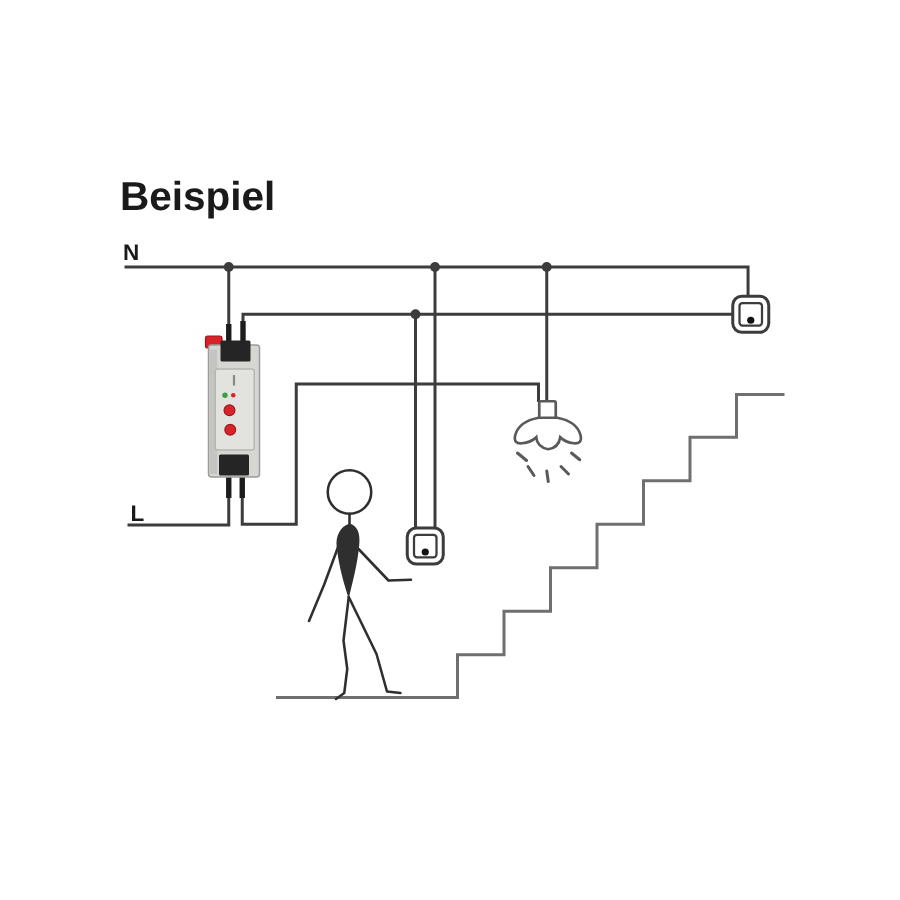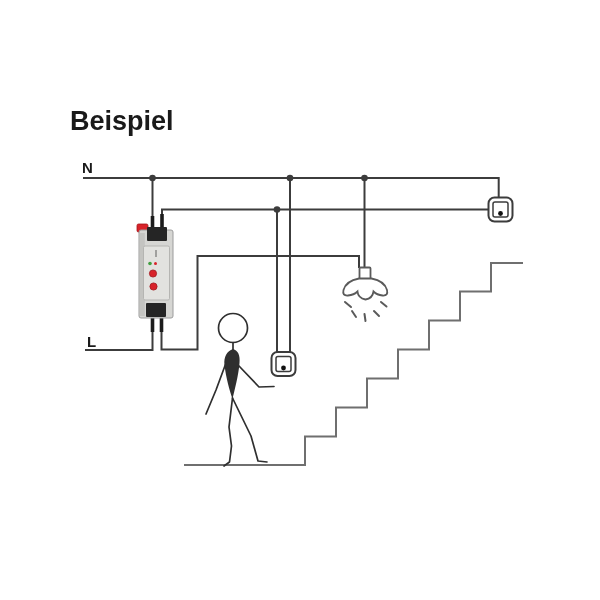--- a/index.html
+++ b/index.html
@@ -4,21 +4,21 @@
 <style>
   html,body{margin:0;padding:0;}
   body{
     width:600px;height:600px;
     background:var(--color-background,#fff);
     font-family:"Liberation Sans", sans-serif;
     position:relative;overflow:hidden;
   }
   .page{position:absolute;inset:0;width:600px;height:600px;}
   .title{
-    position:absolute;left:64px;top:100px;margin:6px;
+    position:absolute;left:64px;top:100px;margin:16px;
     font-size:27px;font-weight:bold;letter-spacing:0px;
     color:var(--color-text,#1a1a1a);
   }
   .diagram{position:absolute;left:0;top:0;width:600px;height:600px;}
 
   .wire{stroke:var(--color-wire,#3c3c3c);stroke-width:2;fill:none;}
   .cable-stub{stroke:#1c1c1c;stroke-width:3.6;fill:none;}
   .junction{fill:var(--color-wire,#3c3c3c);}
   .net-label{
     font-family:"Liberation Sans", sans-serif;

